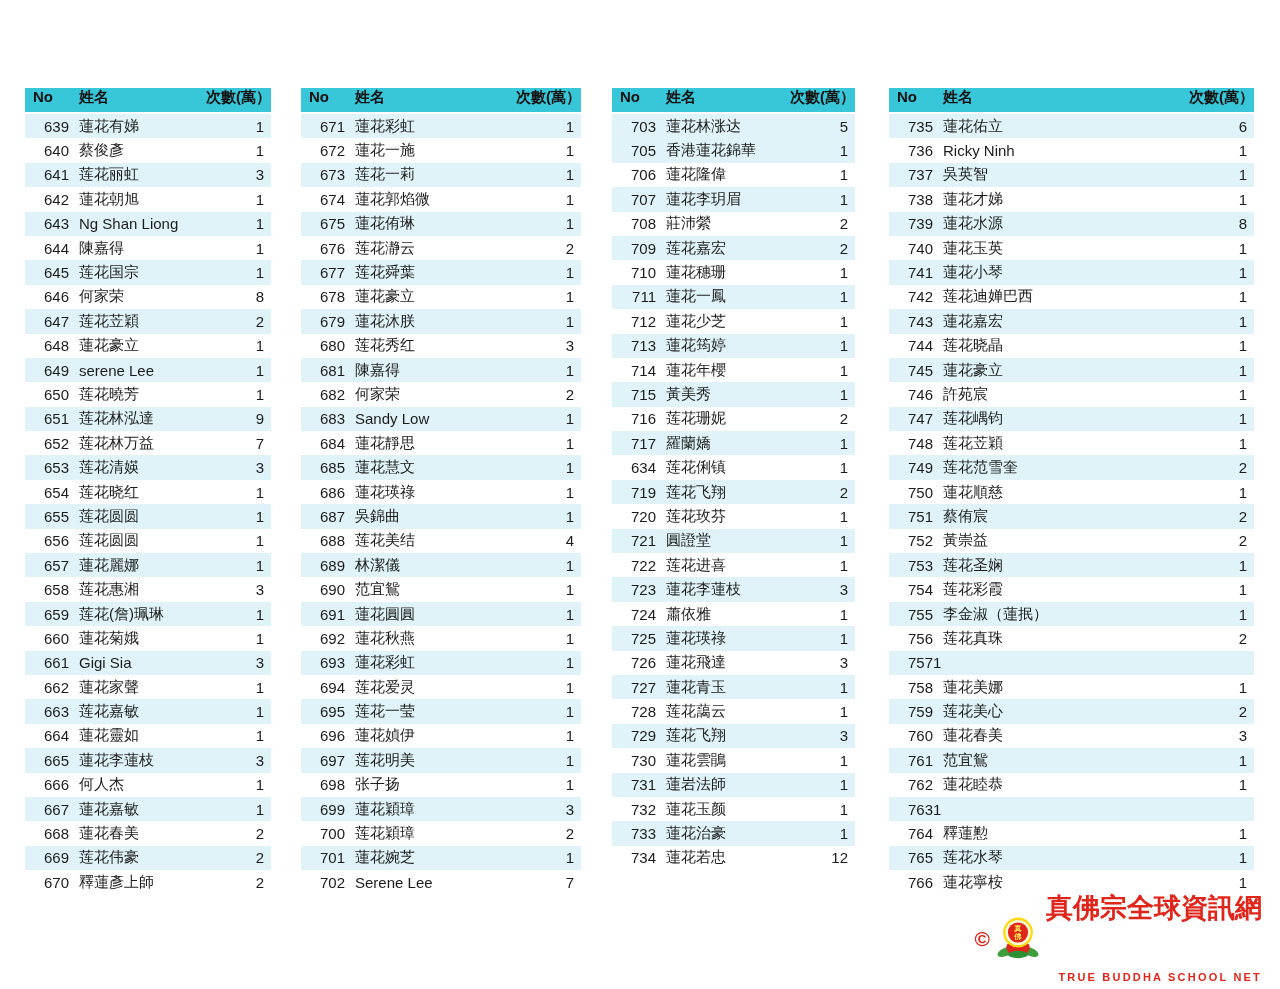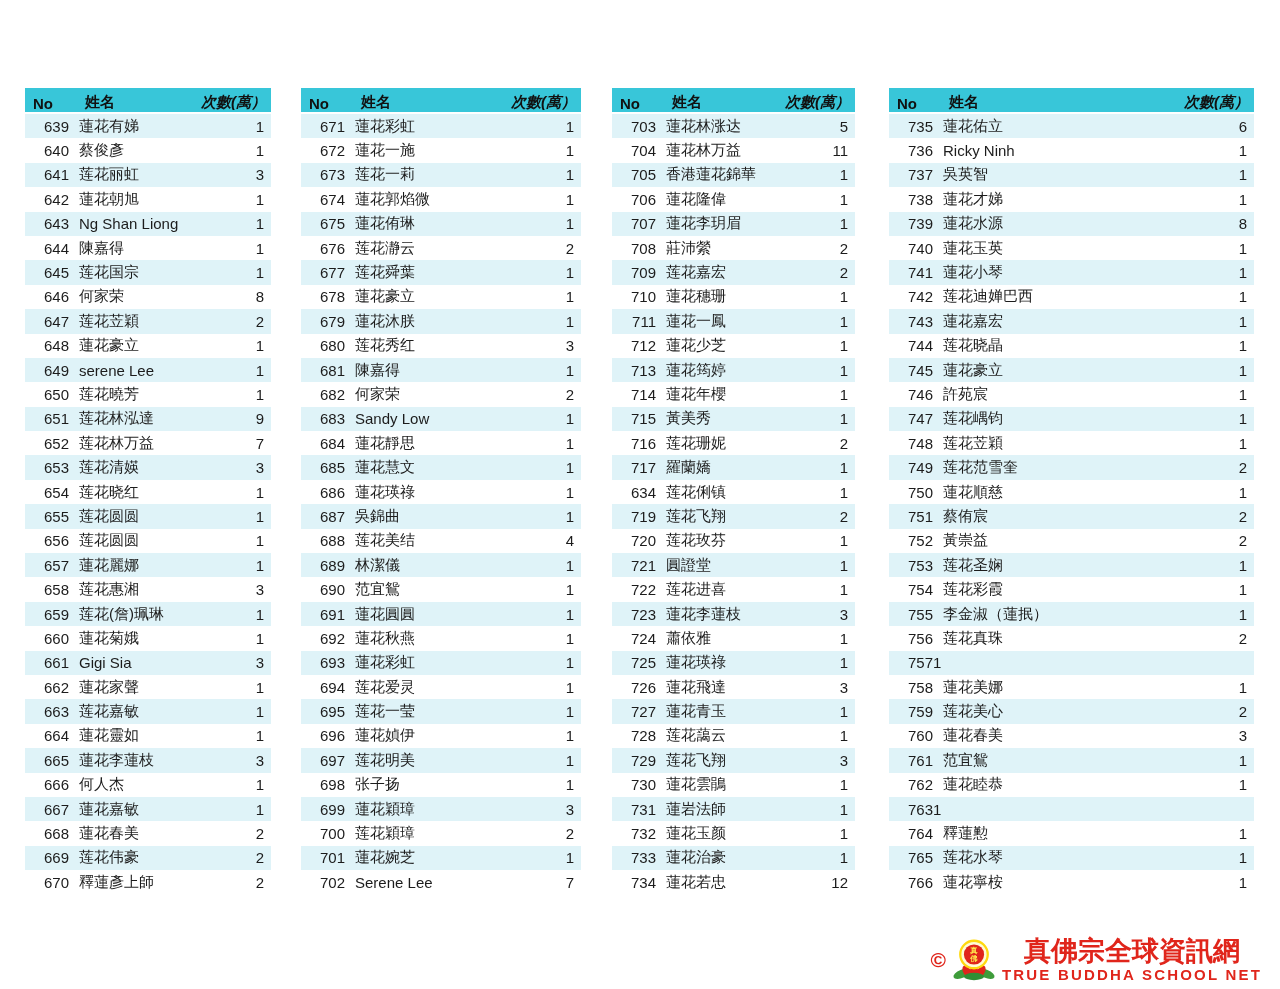--- a/index.html
+++ b/index.html
@@ -8,55 +8,55 @@
     background:#ffffff;
     font-family:"Liberation Sans", sans-serif;
   }
   .names-table{position:absolute;top:88px;}
   .t0{left:25px;width:246px;}
   .t1{left:301px;width:280px;}
   .t2{left:612px;width:243px;}
   .t3{left:889px;width:365px;}
 
   .thead{
-    display:flex;align-items:flex-end;height:24px;
+    display:flex;align-items:flex-start;height:24px;
     background:var(--header-bg,#38C6D9);
     font-weight:bold;font-size:15px;color:#111;
     margin-bottom:2px;
   }
   .thead .no{width:44px;text-align:left;padding-left:8px;box-sizing:border-box;}
-  .thead .name{flex:1;margin-left:16px;}
-  .thead .count{text-align:right;padding-right:5px;white-space:nowrap;font-style:italic;}
+  .thead .name{flex:1;margin-left:10px;}
+  .thead .count{text-align:right;white-space:nowrap;}
 
   .row{
     display:flex;align-items:center;height:24.4px;
     font-size:15px;color:#1c1c1c;
   }
   .row.alt{background:var(--stripe-bg,#DFF3F8);}
   .row .no{width:44px;text-align:right;}
   .row .name{flex:1;margin-left:10px;white-space:nowrap;overflow:hidden;}
   .row .count{text-align:right;padding-right:7px;}
 
   .footer-logo{
     position:absolute;right:18px;bottom:6px;
     display:flex;align-items:center;gap:6px;
     cursor:pointer;
   }
   .copyright{
     color:var(--logo-red,#E0251B);font-size:21px;font-weight:bold;line-height:1;
   }
-  .logo-text{display:flex;flex-direction:column;align-items:center;}
+  .logo-text{display:flex;flex-direction:column;align-items:flex-end;gap:48px;}
   .logo-title{
     font-family:"DejaVu Serif", serif;
     color:var(--logo-red,#E0251B);
     font-size:27px;font-weight:bold;line-height:1.05;white-space:nowrap;
   }
   .logo-subtitle{
     color:var(--logo-red,#E0251B);
-    font-size:15px;font-weight:bold;letter-spacing:2.2px;white-space:nowrap;
+    font-size:11px;font-weight:bold;letter-spacing:2.2px;white-space:nowrap;
     margin-top:1px;
   }
 </style>
 </head>
 <body>
 
 <div class="names-table t0">
   <div class="thead">
     <span class="no">No</span>
     <span class="name">姓名</span>
@@ -400,25 +400,20 @@
   <div class="thead">
     <span class="no">No</span>
     <span class="name">姓名</span>
     <span class="count">次數(萬）</span>
   </div>
   <div class="rows">
       <div class="row alt">
         <span class="no">703</span>
         <span class="name">蓮花林涨达</span>
         <span class="count">5</span>
-      </div>
-      <div class="row">
-        <span class="no">704</span>
-        <span class="name">蓮花林万益</span>
-        <span class="count">11</span>
       </div>
       <div class="row alt">
         <span class="no">705</span>
         <span class="name">香港蓮花錦華</span>
         <span class="count">1</span>
       </div>
       <div class="row">
         <span class="no">706</span>
         <span class="name">蓮花隆偉</span>
         <span class="count">1</span>

